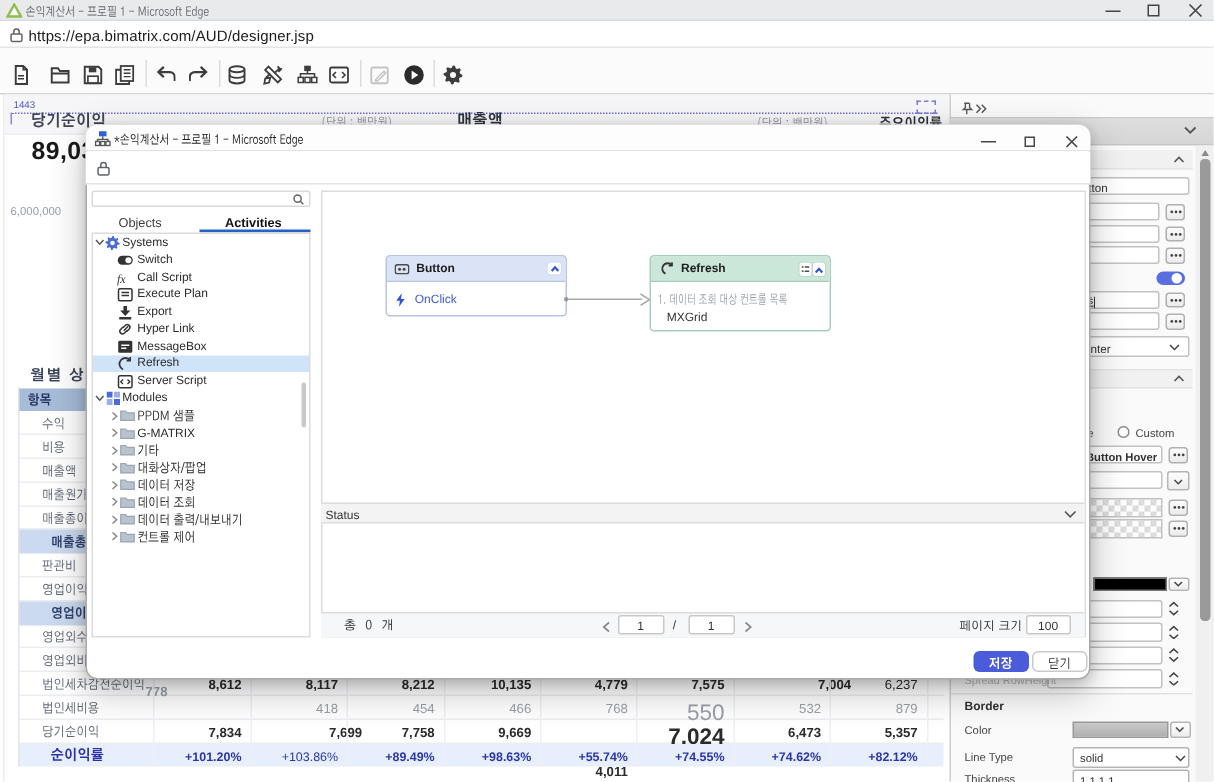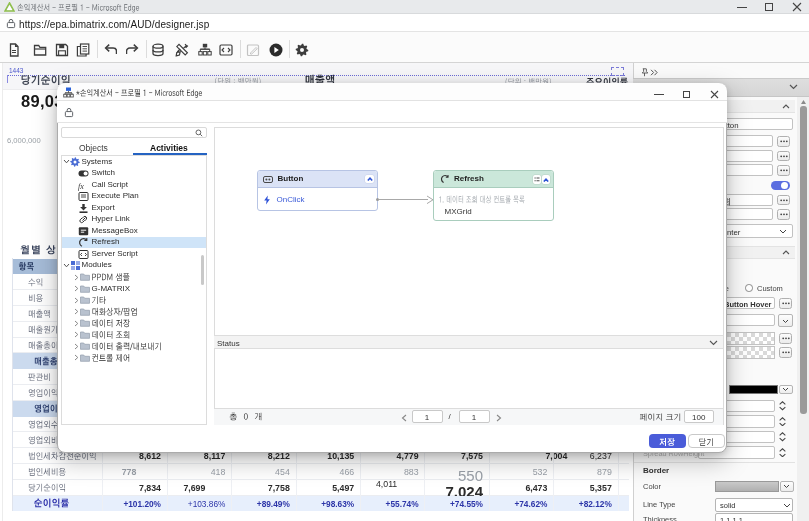--- a/index.html
+++ b/index.html
@@ -232,34 +232,34 @@
 <div class="a" style="left:12px;top:463.0px;width:617px;height:1px;background:#ebedf1"></div>
 <div class="a" style="left:97.0px;top:451.2px;width:64px;text-align:right;font-size:8.8px;font-weight:bold;color:#2b2b2b">8,612</div>
 <div class="a" style="left:161.4px;top:451.2px;width:64px;text-align:right;font-size:8.8px;font-weight:bold;color:#2b2b2b">8,117</div>
 <div class="a" style="left:225.8px;top:451.2px;width:64px;text-align:right;font-size:8.8px;font-weight:bold;color:#2b2b2b">8,212</div>
 <div class="a" style="left:290.2px;top:451.2px;width:64px;text-align:right;font-size:8.8px;font-weight:bold;color:#2b2b2b">10,135</div>
 <div class="a" style="left:354.6px;top:451.2px;width:64px;text-align:right;font-size:8.8px;font-weight:bold;color:#2b2b2b">4,779</div>
 <div class="a" style="left:419.0px;top:451.2px;width:64px;text-align:right;font-size:8.8px;font-weight:bold;color:#2b2b2b">7,575</div>
 <div class="a" style="left:483.4px;top:451.2px;width:84px;text-align:right;font-size:8.8px;font-weight:bold;color:#2b2b2b">7,004</div>
 <div class="a" style="left:547.8px;top:451.2px;width:64px;text-align:right;font-size:8.8px;font-weight:normal;color:#2b2b2b">6,237</div>
 <div class="a" style="left:12px;top:478.8px;width:617px;height:1px;background:#ebedf1"></div>
-<div class="a" style="left:97.0px;top:467.0px;width:64px;text-align:center;font-size:8.8px;font-weight:bold;color:#9aa0a8">778</div>
+<div class="a" style="left:97.0px;top:456px;width:64px;text-align:left;font-size:8.8px;font-weight:bold;color:#9aa0a8">778</div>
 <div class="a" style="left:161.4px;top:467.0px;width:64px;text-align:right;font-size:8.8px;font-weight:normal;color:#9aa0a8">418</div>
 <div class="a" style="left:225.8px;top:467.0px;width:64px;text-align:right;font-size:8.8px;font-weight:normal;color:#9aa0a8">454</div>
 <div class="a" style="left:290.2px;top:467.0px;width:64px;text-align:right;font-size:8.8px;font-weight:normal;color:#9aa0a8">466</div>
-<div class="a" style="left:354.6px;top:467.0px;width:64px;text-align:right;font-size:8.8px;font-weight:normal;color:#9aa0a8">883</div>
+<div class="a" style="left:354.6px;top:467.0px;width:64px;text-align:right;font-size:8.8px;font-weight:normal;color:#9aa0a8">768</div>
 <div class="a" style="left:419.0px;top:467.0px;width:64px;text-align:right;font-size:15px;font-weight:normal;color:#9aa0a8">550</div>
 <div class="a" style="left:483.4px;top:467.0px;width:64px;text-align:right;font-size:8.8px;font-weight:normal;color:#9aa0a8">532</div>
 <div class="a" style="left:547.8px;top:467.0px;width:64px;text-align:right;font-size:8.8px;font-weight:normal;color:#9aa0a8">879</div>
 <div class="a" style="left:12px;top:494.6px;width:617px;height:1px;background:#ebedf1"></div>
 <div class="a" style="left:97.0px;top:482.8px;width:64px;text-align:right;font-size:8.8px;font-weight:bold;color:#2b2b2b">7,834</div>
-<div class="a" style="left:161.4px;top:482.8px;width:44px;text-align:right;font-size:8.8px;font-weight:bold;color:#2b2b2b">7,699</div>
+<div class="a" style="left:161.4px;top:482.8px;width:80px;text-align:right;font-size:8.8px;font-weight:bold;color:#2b2b2b">7,699</div>
 <div class="a" style="left:225.8px;top:482.8px;width:64px;text-align:right;font-size:8.8px;font-weight:bold;color:#2b2b2b">7,758</div>
-<div class="a" style="left:290.2px;top:482.8px;width:64px;text-align:right;font-size:8.8px;font-weight:bold;color:#2b2b2b">5,497</div>
-<div class="a" style="left:354.6px;top:479px;width:64px;text-align:center;font-size:8.8px;font-weight:normal;color:#2b2b2b">4,011</div>
+<div class="a" style="left:290.2px;top:482.8px;width:64px;text-align:right;font-size:8.8px;font-weight:bold;color:#2b2b2b">9,669</div>
+<div class="a" style="left:354.6px;top:509px;width:64px;text-align:right;font-size:8.8px;font-weight:bold;color:#2b2b2b">4,011</div>
 <div class="a" style="left:419.0px;top:482.8px;width:64px;text-align:right;font-size:15px;font-weight:bold;color:#2b2b2b">7,024</div>
 <div class="a" style="left:483.4px;top:482.8px;width:64px;text-align:right;font-size:8.8px;font-weight:bold;color:#2b2b2b">6,473</div>
 <div class="a" style="left:547.8px;top:482.8px;width:64px;text-align:right;font-size:8.8px;font-weight:bold;color:#2b2b2b">5,357</div>
 <div class="a" style="left:12px;top:495.6px;width:617px;height:15.80px;background:#e7effc"></div>
 <div class="a" style="left:97.0px;top:498.6px;width:64px;text-align:right;font-size:8.3px;font-weight:bold;color:#2c35a8">+101.20%</div>
 <div class="a" style="left:161.4px;top:498.6px;width:64px;text-align:right;font-size:8.3px;font-weight:normal;color:#2c35a8">+103.86%</div>
 <div class="a" style="left:225.8px;top:498.6px;width:64px;text-align:right;font-size:8.3px;font-weight:bold;color:#2c35a8">+89.49%</div>
 <div class="a" style="left:290.2px;top:498.6px;width:64px;text-align:right;font-size:8.3px;font-weight:bold;color:#2c35a8">+98.63%</div>
 <div class="a" style="left:354.6px;top:498.6px;width:64px;text-align:right;font-size:8.3px;font-weight:bold;color:#2c35a8">+55.74%</div>
 <div class="a" style="left:419.0px;top:498.6px;width:64px;text-align:right;font-size:8.3px;font-weight:bold;color:#2c35a8">+74.55%</div>

